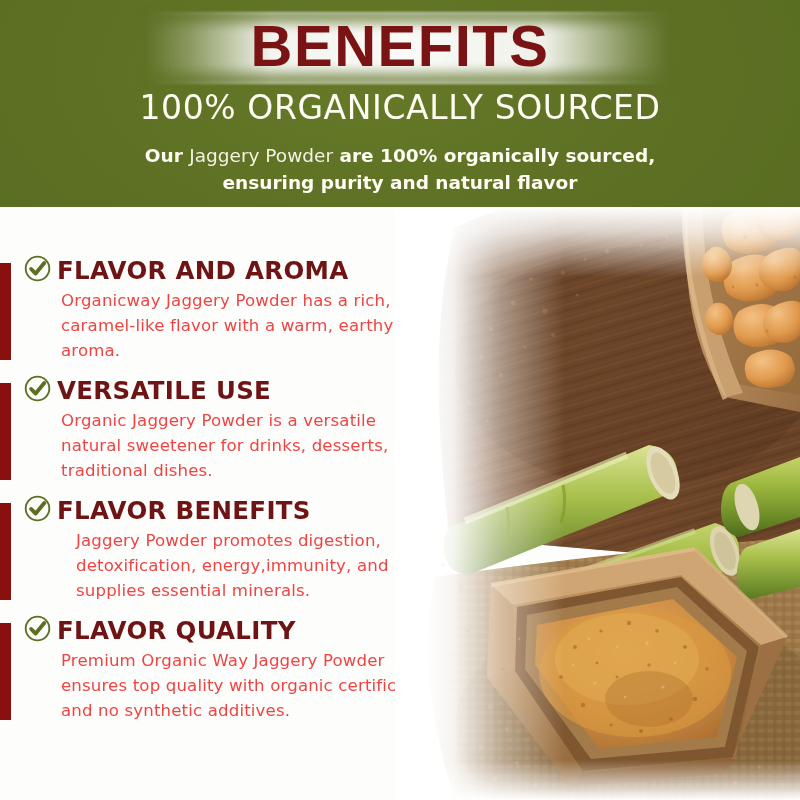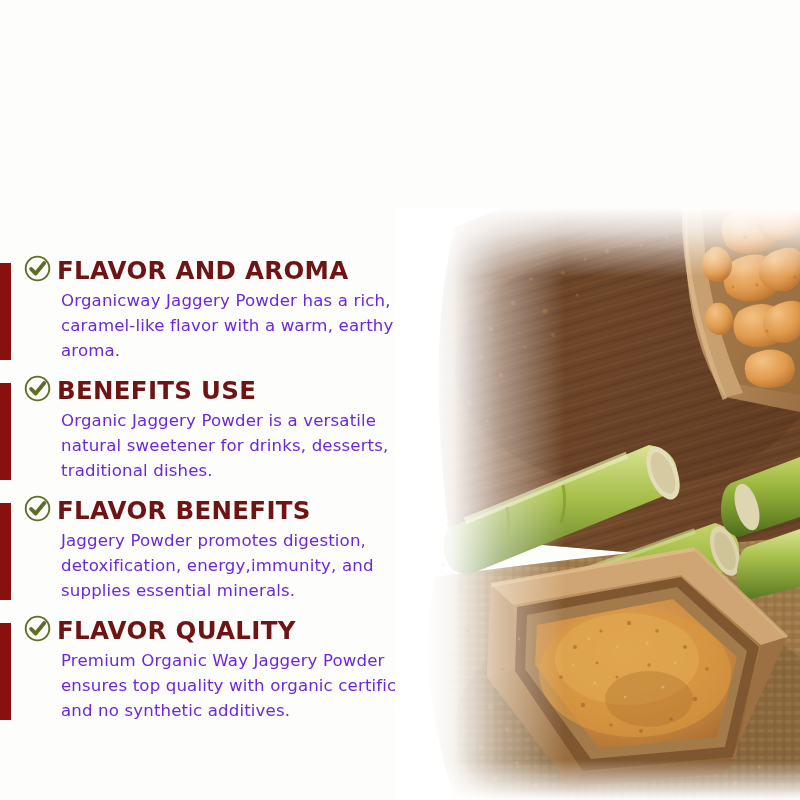--- a/index.html
+++ b/index.html
@@ -76,21 +76,21 @@
     position:absolute;left:57px;
     font-size:24.5px;line-height:27px;
     font-weight:bold;letter-spacing:0.3px;
     color:#6e1414;
     font-family:"DejaVu Sans", sans-serif;
     white-space:nowrap;
   }
   .p{
     position:absolute;left:61px;width:380px;
     font-size:16.6px;line-height:25px;
-    color:#6d28d9;letter-spacing:0.15px;
+    color:#ef4444;letter-spacing:0.15px;
     font-family:"DejaVu Sans", sans-serif;
   }
 
   
   .photo{
     position:absolute;left:395px;top:207px;width:405px;height:593px;
     overflow:hidden;
   }
   .photo svg{display:block;}
   .photo-fade{
@@ -107,20 +107,30 @@
     position:absolute;left:0;bottom:0;width:405px;height:40px;
     background:linear-gradient(to top,#ffffff 0%,rgba(255,255,255,0.55) 45%,rgba(255,255,255,0) 100%);
     pointer-events:none;
   }
 </style>
 </head>
 <body>
 
 <div class="poster">
 
+  <div class="header">
+    <div class="title-band"></div>
+    <div class="title-band-v"></div>
+    <div class="main-title">BENEFITS</div>
+    <div class="sub-title">100% ORGANICALLY SOURCED</div>
+    <div class="tag-wrap">
+      <div><span>Our </span><span class="tag-light">Jaggery Powder</span><span> are 100% organically sourced,</span></div>
+      <div>ensuring purity and natural flavor</div>
+    </div>
+  </div>
 
   <div class="list">
 
     <div class="item" style="top:48px;">
       <div class="redbar" style="top:8px;height:97px;"></div>
       <div class="chk" style="top:0px;">
         <svg viewBox="0 0 32 32">
             <circle cx="16" cy="16" r="14" fill="none" stroke="#5c6e22" stroke-width="2.2"></circle>
             <path d="M8.5 16.6 L13.8 22 L24 9.6" fill="none" stroke="#5c6e22" stroke-width="4.6" stroke-linecap="round" stroke-linejoin="round"></path>
           </svg>
@@ -130,34 +140,34 @@
     </div>
 
     <div class="item" style="top:168px;">
       <div class="redbar" style="top:8px;height:97px;"></div>
       <div class="chk" style="top:0px;">
         <svg viewBox="0 0 32 32">
             <circle cx="16" cy="16" r="14" fill="none" stroke="#5c6e22" stroke-width="2.2"></circle>
             <path d="M8.5 16.6 L13.8 22 L24 9.6" fill="none" stroke="#5c6e22" stroke-width="4.6" stroke-linecap="round" stroke-linejoin="round"></path>
           </svg>
       </div>
-      <div class="h" style="top:2px;">BENEFITS USE</div>
+      <div class="h" style="top:2px;">VERSATILE USE</div>
       <div class="p" style="top:33px;">Organic Jaggery Powder is a versatile natural sweetener for drinks, desserts, and traditional dishes.</div>
     </div>
 
     <div class="item" style="top:288px;">
       <div class="redbar" style="top:8px;height:97px;"></div>
       <div class="chk" style="top:0px;">
         <svg viewBox="0 0 32 32">
             <circle cx="16" cy="16" r="14" fill="none" stroke="#5c6e22" stroke-width="2.2"></circle>
             <path d="M8.5 16.6 L13.8 22 L24 9.6" fill="none" stroke="#5c6e22" stroke-width="4.6" stroke-linecap="round" stroke-linejoin="round"></path>
           </svg>
       </div>
       <div class="h" style="top:2px;">FLAVOR BENEFITS</div>
-      <div class="p" style="top:33px;">Jaggery Powder promotes digestion, detoxification, energy,immunity, and supplies essential minerals.</div>
+      <div class="p" style="top:33px;margin-left:15px;">Jaggery Powder promotes digestion, detoxification, energy,immunity, and supplies essential minerals.</div>
     </div>
 
     <div class="item" style="top:408px;">
       <div class="redbar" style="top:8px;height:97px;"></div>
       <div class="chk" style="top:0px;">
         <svg viewBox="0 0 32 32">
             <circle cx="16" cy="16" r="14" fill="none" stroke="#5c6e22" stroke-width="2.2"></circle>
             <path d="M8.5 16.6 L13.8 22 L24 9.6" fill="none" stroke="#5c6e22" stroke-width="4.6" stroke-linecap="round" stroke-linejoin="round"></path>
           </svg>
       </div>

